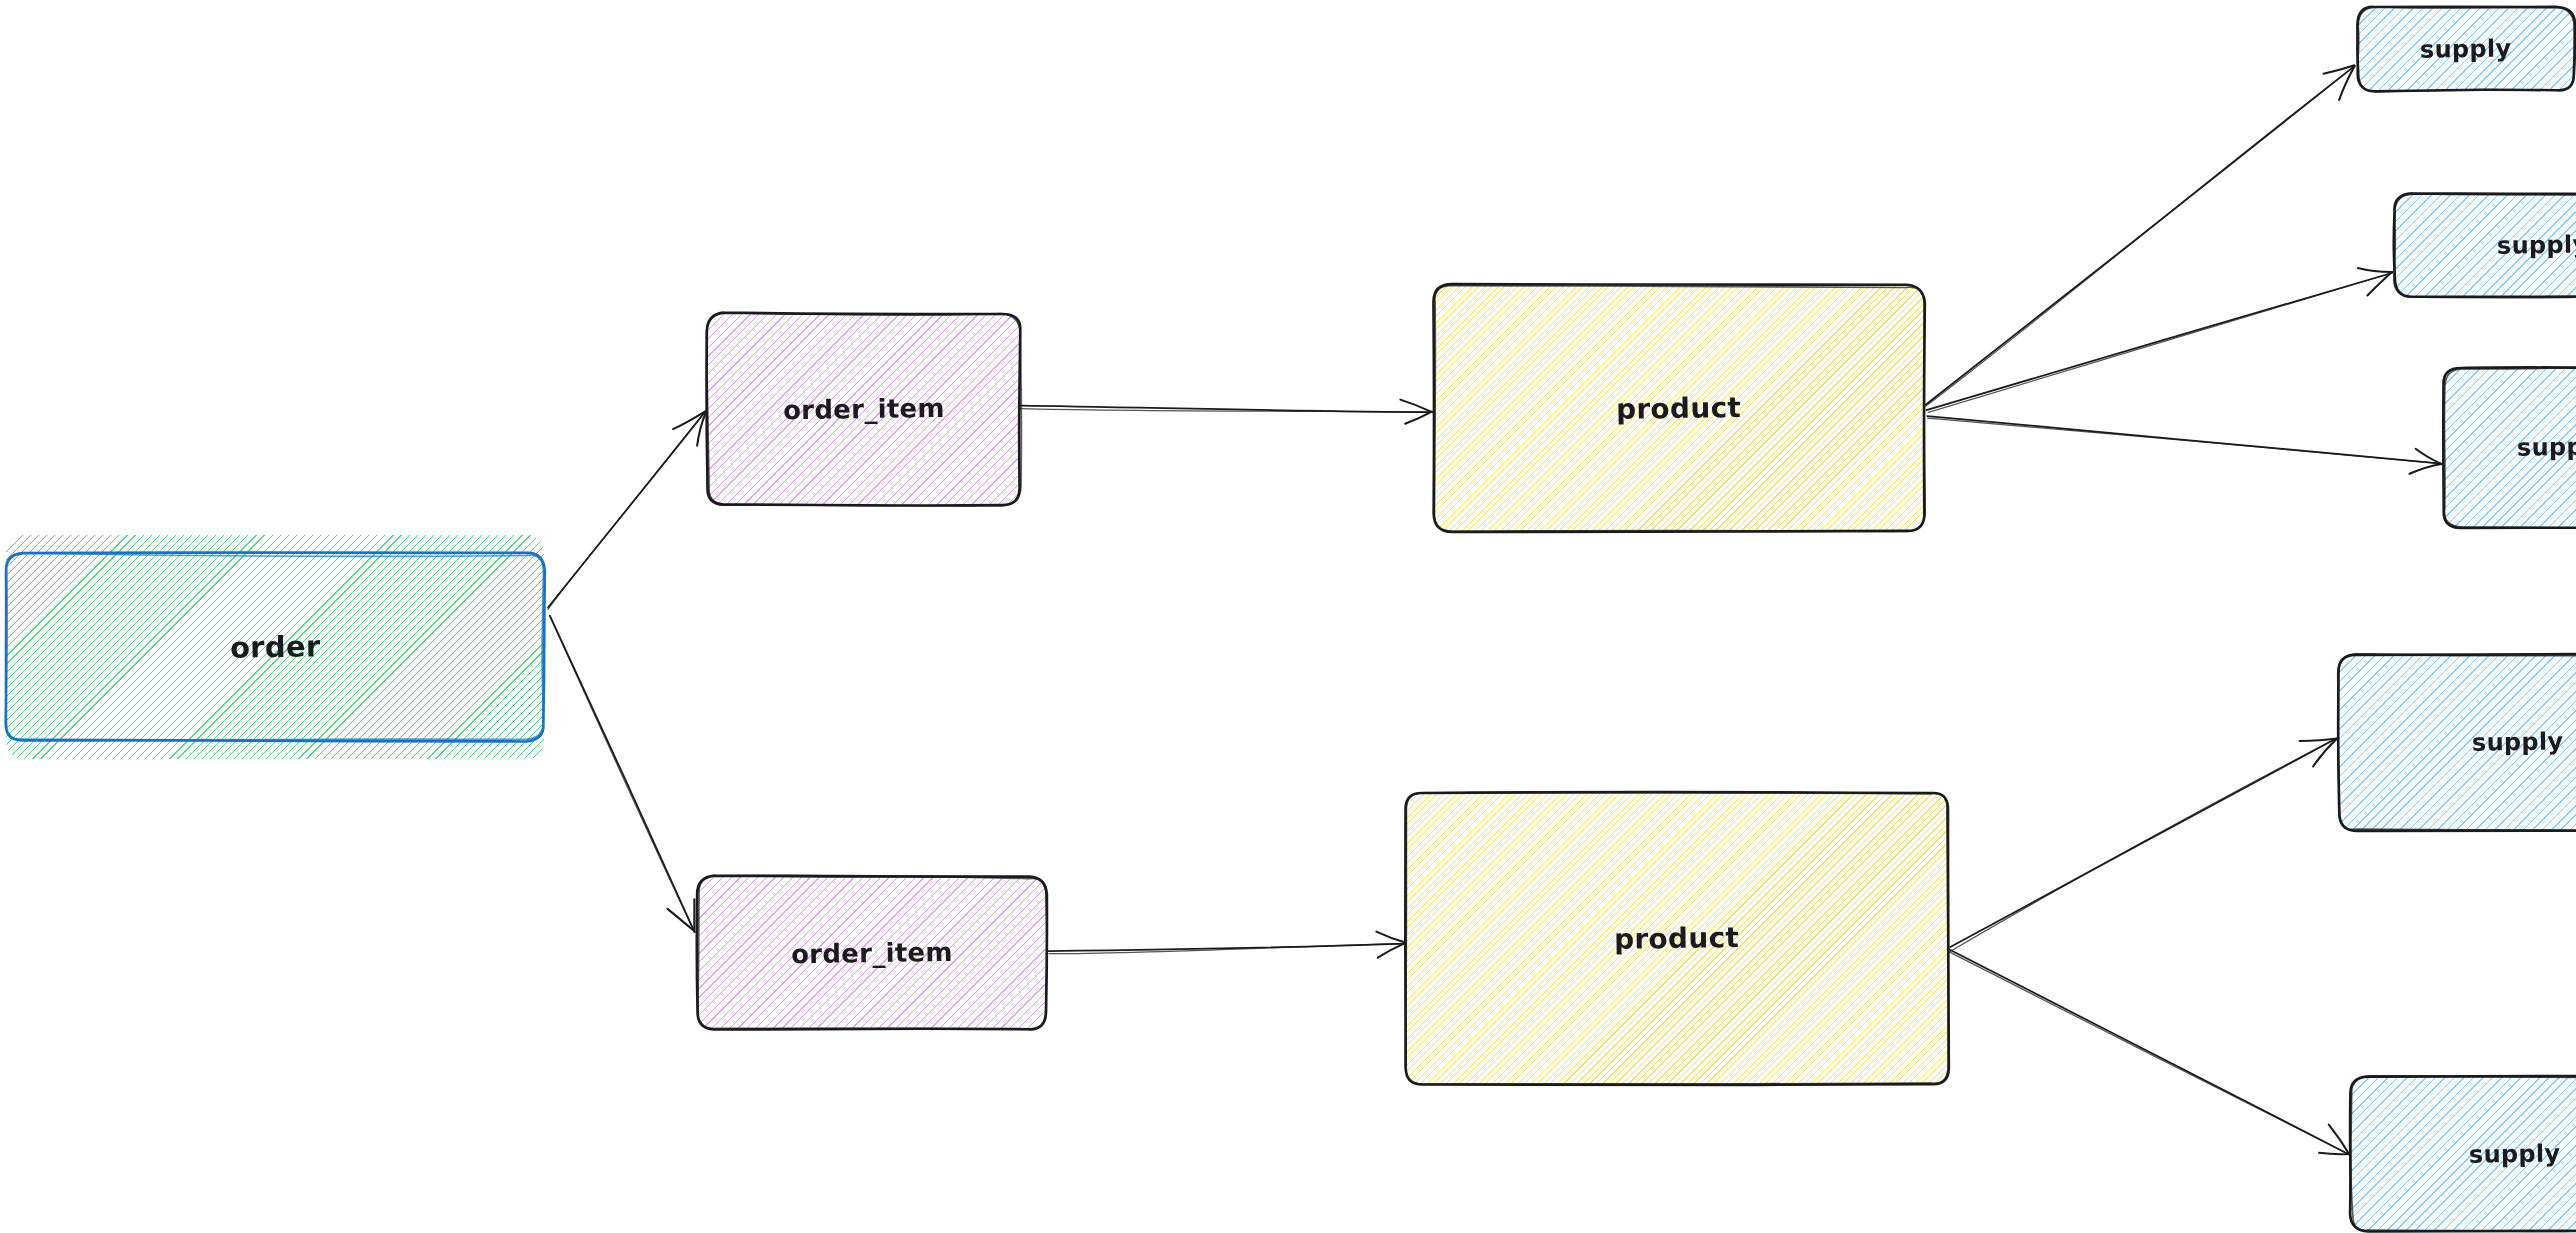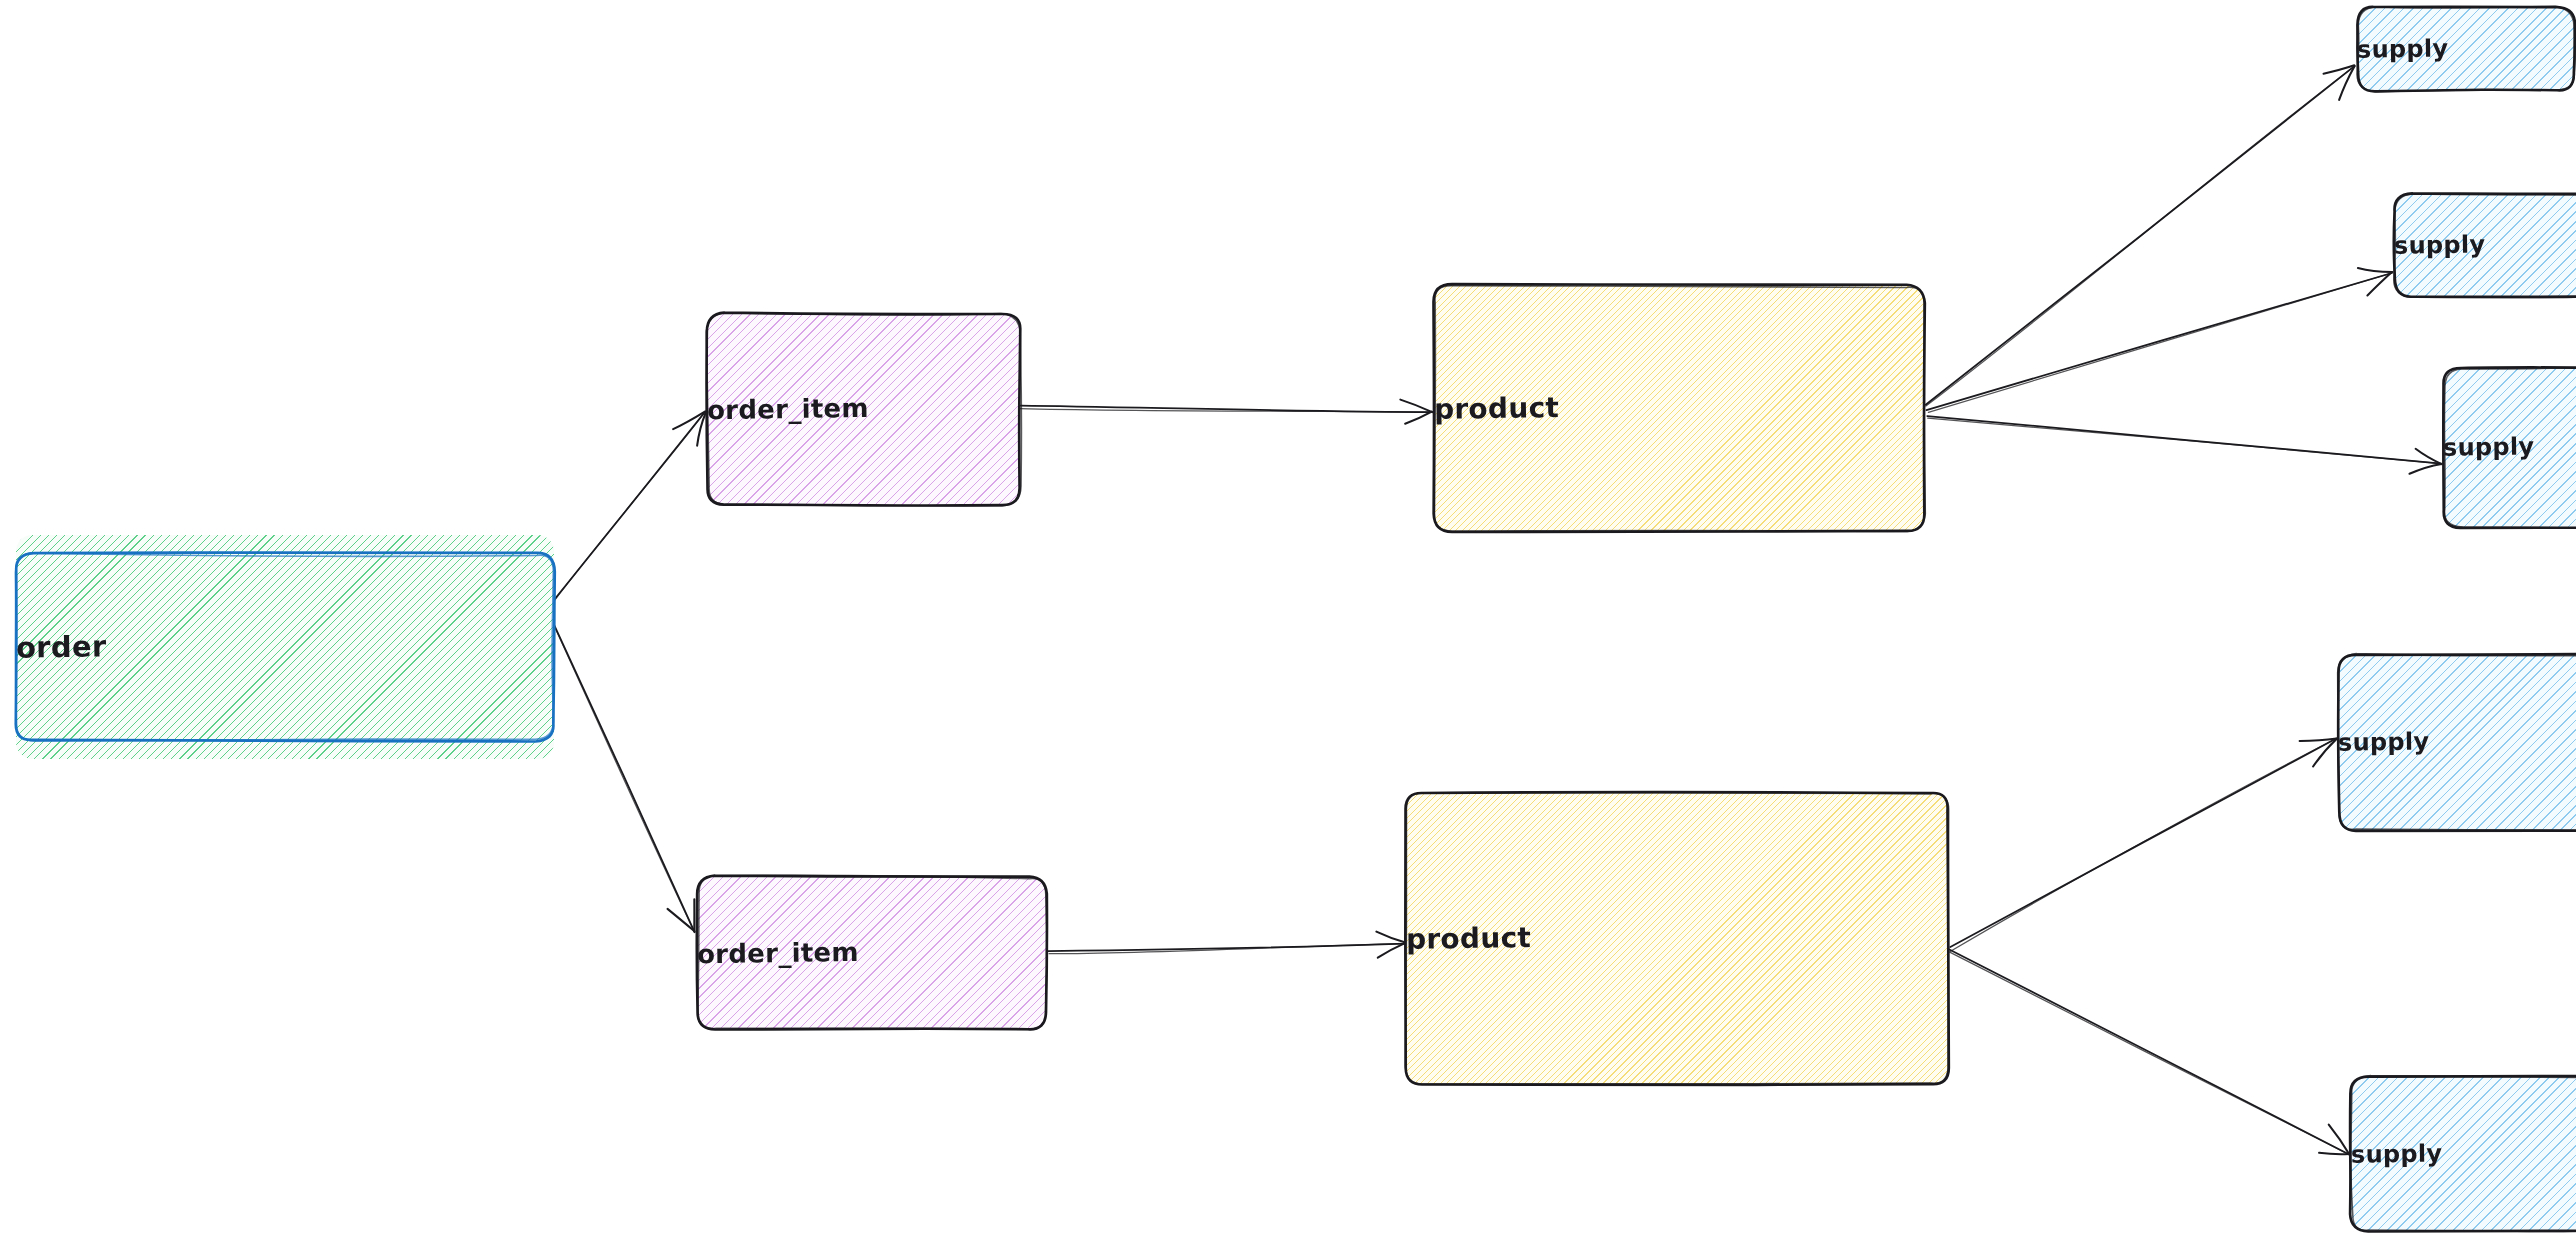--- a/index.html
+++ b/index.html
@@ -21,20 +21,21 @@
     position: absolute;
     inset: 0;
     width: 2700px;
     height: 1233px;
   }
   .node {
     position: absolute;
     box-sizing: border-box;
     display: flex;
     align-items: center;
+    justify-content: center;
     border-radius: 17.5px;
   }
   .node .node-label {
     position: relative;
     z-index: 3;
     font-family: "DejaVu Sans", sans-serif;
     font-weight: 700;
     color: #1b1b1f;
     letter-spacing: 0.3px;
     white-space: nowrap;
@@ -144,21 +145,21 @@
         <path d="M 4489.136542043249 1488.208630457387 Q 4509.239327607011 1458.9277852470318, 4535.5171817895025 1433.9624435426667" fill="none" stroke="#1b1b1f" stroke-width="4" stroke-linecap="round"></path>
       </g>
       <g>
         <path d="M 3783.183330205269 1843.4181295635644 C 3996.3231938533486 1952.1151527383365, 4345.378187355958 2132.2750837027097, 4560 2242" fill="none" stroke="#1b1b1f" stroke-width="3.4" stroke-linecap="round" opacity="1"></path>
         <path d="M 3783.8728744266555 1848.721436535474 C 4000.6799840364606 1959.3361051192508, 4347.431436470151 2135.548293680139, 4560 2242" fill="none" stroke="#1b1b1f" stroke-width="2.4" stroke-linecap="round" opacity="0.75"></path>
         <path d="M 4519.47558558346 2183.6008098115612 Q 4542.333498456446 2212.1326471343373, 4561.142467044294 2243.901175162755" fill="none" stroke="#1b1b1f" stroke-width="4" stroke-linecap="round"></path>
         <path d="M 4500.6920126090245 2238.3417574853215 Q 4529.799297480399 2242.026101760871, 4558.982026545331 2240.6796387778595" fill="none" stroke="#1b1b1f" stroke-width="4" stroke-linecap="round"></path>
       </g>
     </svg>
 
-  <div class="node" id="n-order" style="left: 16px; top: 535px; width: 538px; height: 224px;">
+  <div class="node" id="n-order" style="left: 6px; top: 535px; width: 538px; height: 224px;">
     <div class="hatch hatch-green"></div>
     <div class="outline">
         <svg viewBox="0 0 1053 372" width="543" height="192">
           <path d="M 37.99023059010506 3.5172665109857917 C 368.73347051627934 1.098204749636352, 733.517407733947 3.6846445836126804, 1015.8927339669317 2.950578880496323 Q 1049.0213477127254 2.7457961393520236, 1050.2553300336003 39.16845048125833 C 1048.2447152361274 184.40518434438854, 1050.093362777494 184.40518434438854, 1047.4151152335107 334.62833134364337 Q 1050.1605674624443 366.49969699885696, 1013.1740498673171 369.29966785479337 C 629.5802718251944 368.9953978070989, 629.5802718251944 367.4524630829692, 36.875045569613576 366.1710329288617 Q 2.1266775019466877 368.813199701719, 3.5301853753626347 332.7561973808333 C 4.567379172891378 187.6872797878459, 5.408624502830207 187.6872797878459, 4.333136104047298 36.31786122079939 Q 2.901837445795536 5.918734706006944, 37.99023059010506 3.5172665109857917 " fill="none" stroke="#1971c2" stroke-width="5.2" stroke-linecap="round" stroke-linejoin="round" opacity="1"></path>
           <path d="M 37.32926096022129 3.210647369921207 C 367.3742531239986 9.607300327718258, 734.1443075865507 11.151696050167084, 1015.4046512842178 8.089697717130184 Q 1046.084923133254 3.9892147257924075, 1047.4034411460161 36.98440750986338 C 1045.373474997282 184.00008843392132, 1042.7126228496434 184.00008843392132, 1047.9113079398871 331.1594755128026 Q 1046.170384016633 364.9661211267114, 1012.0887827754021 364.86006115525964 C 633.4052935272455 364.59854764491325, 633.4052935272455 364.02931706309323, 39.63027550578118 368.64709543436766 Q 4.775839731097221 366.13923962861304, 4.838725849986076 335.6562830999494 C 0.2914303064346315 189.02658586353064, 4.1636805281043054 189.02658586353064, 2.7453283578157426 41.19562827497721 Q 5.326127007603645 3.0681664839386933, 37.32926096022129 3.210647369921207 " fill="none" stroke="#1971c2" stroke-width="3" stroke-linecap="round" stroke-linejoin="round" opacity="0.72"></path>
         </svg>
       </div>
     <span class="node-label" style="font-size: 29px;">order</span>
   </div>
 

